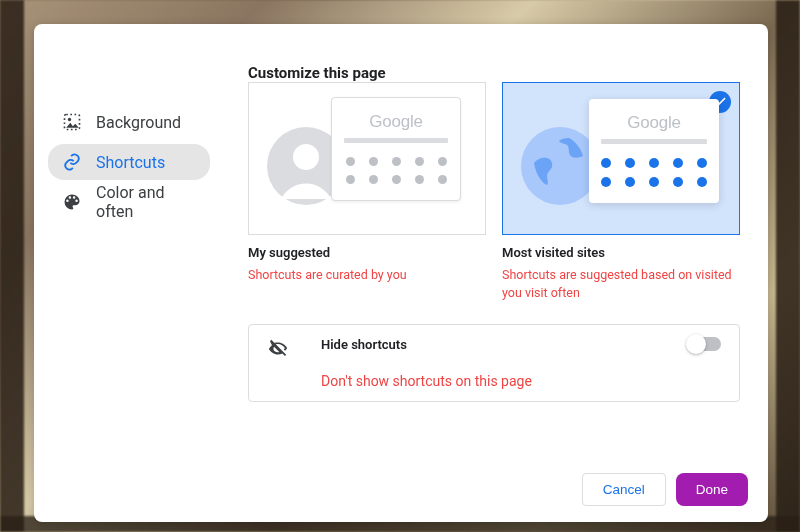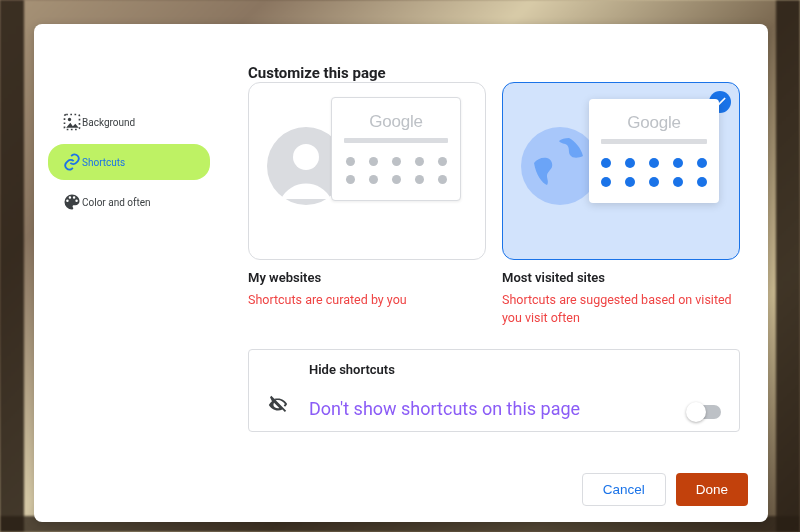--- a/index.html
+++ b/index.html
@@ -38,52 +38,53 @@
     .sidebar {
       width: 190px;
       padding: 80px 10px 0 14px;
       display: flex;
       flex-direction: column;
       gap: 4px;
     }
     .sidebar-item {
       display: flex;
       align-items: center;
+      gap: 14px;
       padding: 10px 14px;
       border-radius: 16px;
       cursor: pointer;
       height: 36px;
       color: #3c4043;
-      font-size: 10px;
+      font-size: 16px;
     }
     .sidebar-item.selected {
-      background: #bef264;
+      background: #e5e5e5;
       color: #1a73e8;
     }
     .sidebar-item .icon { width: 20px; height: 20px; display:flex; align-items:center; justify-content:center; }
     .content {
       flex: 1;
       padding: 40px 28px 0 28px;
       display: flex;
       flex-direction: column;
     }
     .title {
       font-size: 15px;
       color: #202124;
     }
     .options-row {
       display: flex;
       gap: 16px;
       margin-bottom: 10px;
     }
     .option-card {
       width: 238px;
-      height: 178px;
+      height: 153px;
       border: 1px solid #dadce0;
-      border-radius: 12px;
+      border-radius: 0;
       cursor: pointer;
       position: relative;
       overflow: hidden;
       display:flex; align-items:center; justify-content:center;
     }
     .option-card.selected {
       border-color: #1a73e8;
       background: #d2e3fc;
     }
     .check-badge {
@@ -134,26 +135,26 @@
     .dots span { width: 9px; height: 9px; border-radius:50%; background:#bdc1c6; }
     .dots.blue span { background:#1a73e8; width:10px; height:10px; }
     .option-labels { display:flex; gap:16px; margin-bottom: 22px;}
     .option-label { width:238px; }
     .option-label h4 { font-size: 13px; color:#202124; font-weight: 600; margin-bottom: 6px; }
     .option-label p { font-size: 12.5px; color:#ef4444; line-height:1.45; }
     .hide-row {
       border: 1px solid #dadce0;
       border-radius: 4px;
       display:flex;
-      align-items:flex-end;
+      align-items:flex-start;
       padding: 12px 18px;
-      gap: 20px;
+      gap: 32px;
     }
     .hide-text h4 { font-size: 13px; color:#202124; font-weight:600; margin-bottom:2px;}
-    .hide-text p { font-size: 18px; color:#8b5cf6;margin-top:21px; }
+    .hide-text p { font-size: 14px; color:#ef4444;margin-top:21px; }
     .toggle {
       margin-left:auto;
       width: 32px; height: 14px;
       background:#bdc1c6;
       border-radius: 7px;
       position:relative;
       cursor:pointer;
     }
     .toggle::after{
       content:"";
@@ -172,21 +173,21 @@
     }
     .btn {
       padding: 8px 20px;
       font-size: 13.5px;
       border-radius:4px;
       border:none;
       cursor:pointer;
       font-weight:500;
     }
     .btn-cancel { background:#fff; color:#1a73e8; border:1px solid #dadce0; }
-    .btn-done { background:#c2410c; color:#fff; }
+    .btn-done { background:#a21caf; color:#fff;border-radius:8px; }
   </style>
 </head>
 <body>
 <div class="backdrop-blur"></div>
 
 <div class="dialog">
   <div class="dialog-body">
     <nav class="sidebar">
       <div class="sidebar-item">
         <span class="icon">
@@ -276,21 +277,21 @@
                   <span></span>
                   <span></span>
               </div>
             </div>
           </div>
         </div>
       </div>
 
       <div class="option-labels">
         <div class="option-label">
-          <h4>My websites</h4>
+          <h4>My suggested</h4>
           <p>Shortcuts are curated by you</p>
         </div>
         <div class="option-label">
           <h4>Most visited sites</h4>
           <p>Shortcuts are suggested based on visited you visit often</p>
         </div>
       </div>
 
       <div class="hide-row">
         <span class="icon">

